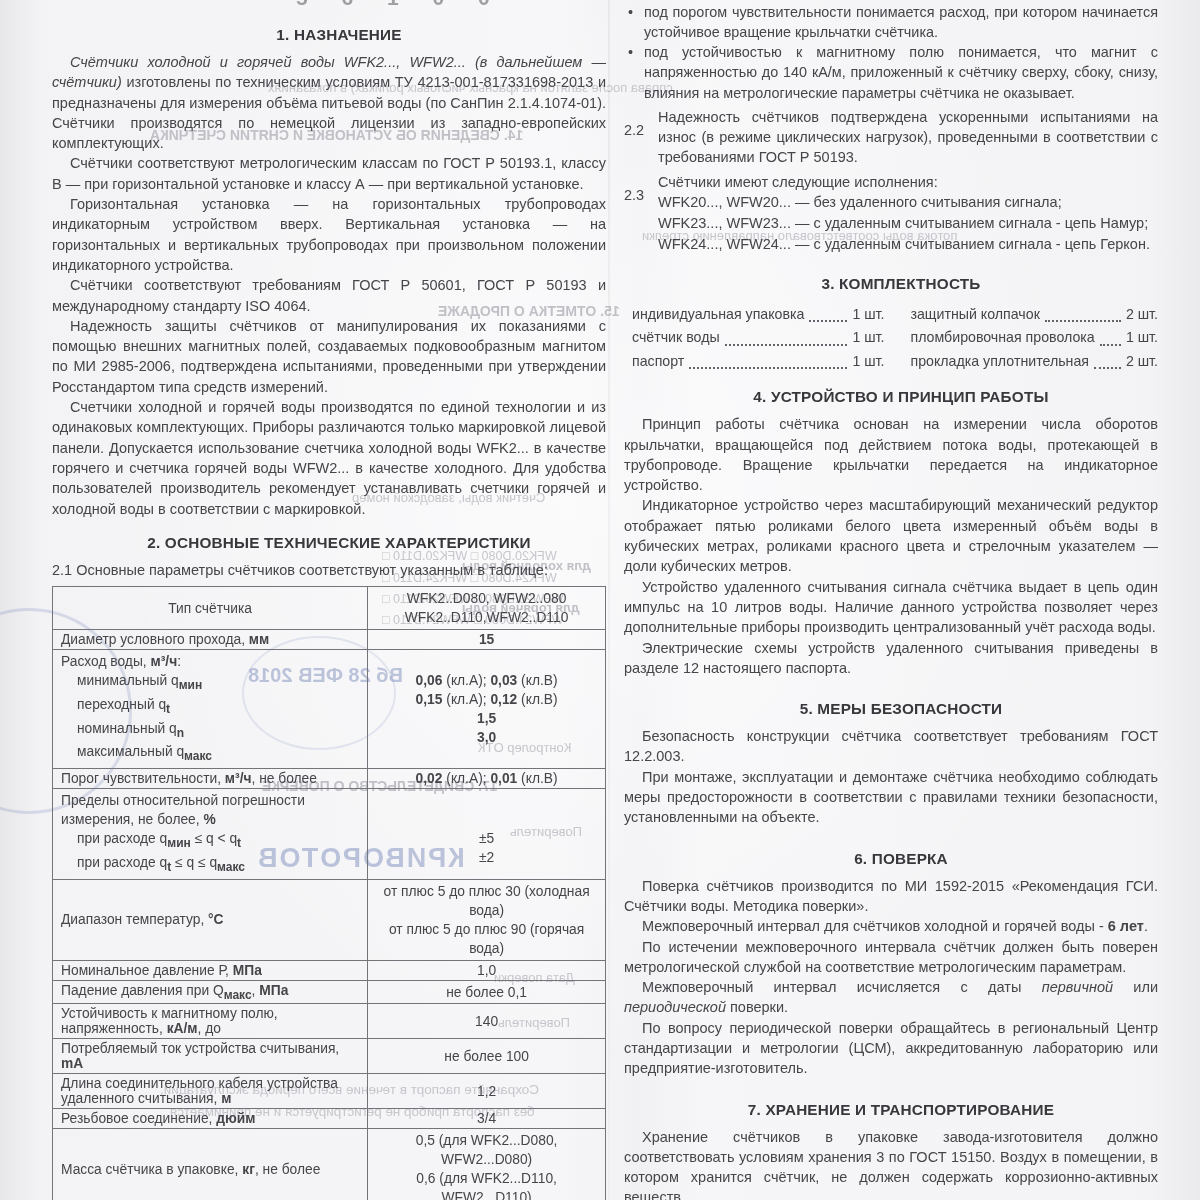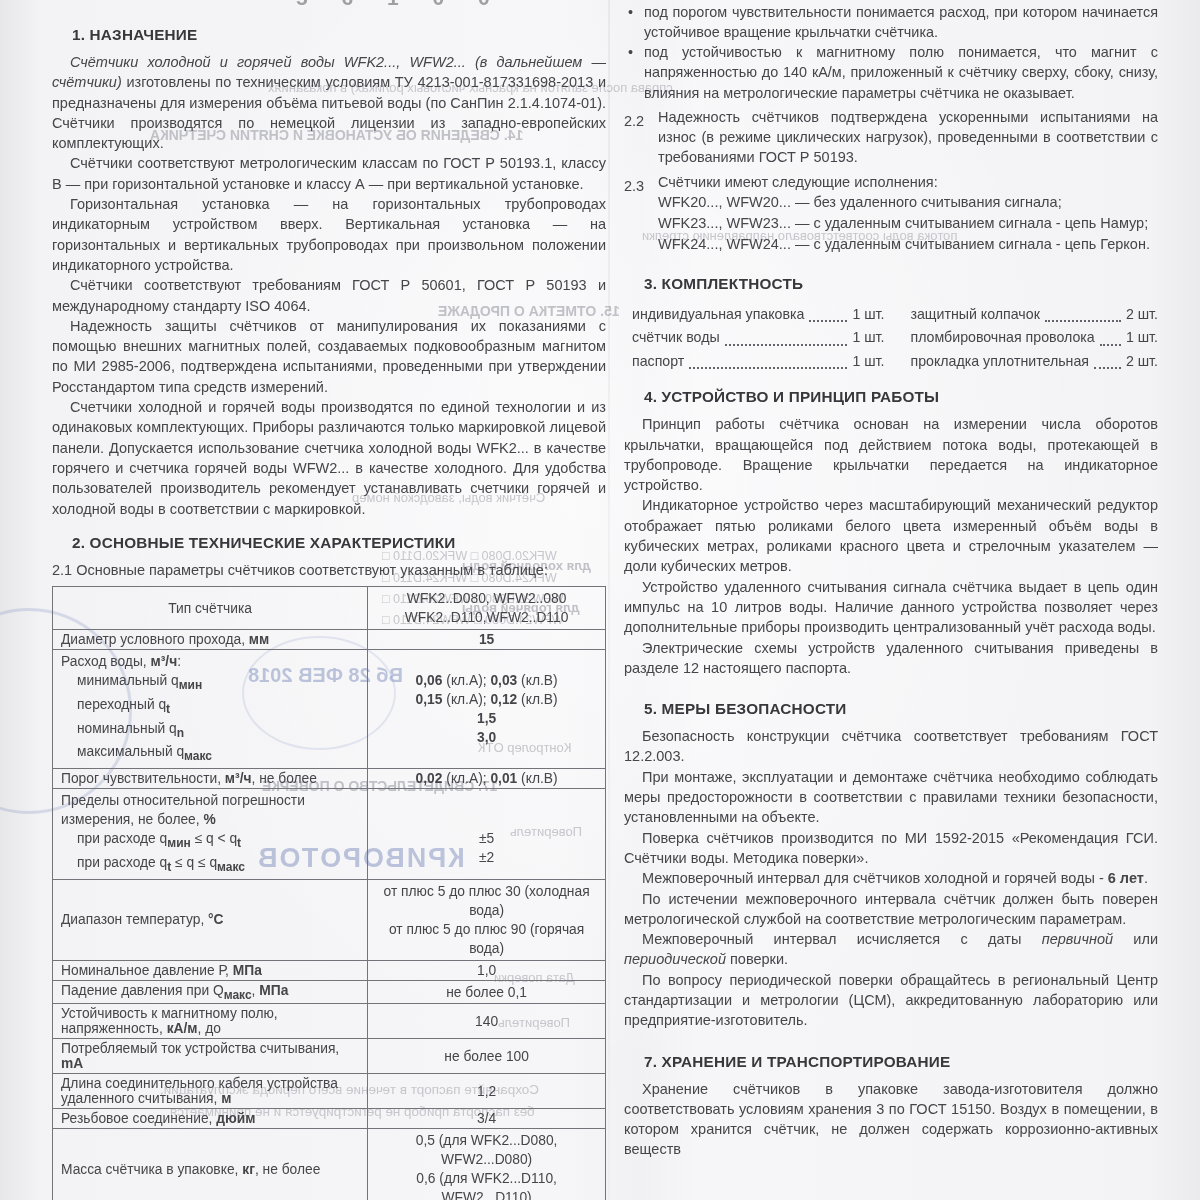--- a/index.html
+++ b/index.html
@@ -16,39 +16,39 @@
       #f3f3f5;
     color:#45454a;
   }
   .crease{position:absolute;left:608px;top:0;width:2px;height:100%;
     background:linear-gradient(180deg,rgba(0,0,0,.05),rgba(0,0,0,.02));}
   
   .col{position:absolute;top:0;}
   .col-left{left:52px;top:26px;width:554px;}
   .col-right{left:624px;top:2px;width:534px;}
   p.t{margin:0;text-indent:18px;text-align:justify;font-size:14.5px;line-height:1.40;}
-  h3.sec{font-size:15.3px;font-weight:bold;color:#37373c;margin:15px 0 8px 0;padding-left:20px;letter-spacing:.2px;}
+  h3.sec{font-size:15.3px;font-weight:bold;color:#37373c;margin:15px 0 8px 0;padding-left:20px;letter-spacing:.2px;text-align:center;}
   h3.first{margin-top:0;}
   
   table.spec{width:100%;border-collapse:collapse;margin-top:6px;font-size:13.8px;}
   table.spec td{border:1.4px solid #73737a;padding:2px 8px;vertical-align:middle;}
   table.spec td.lab{width:57%;}
   table.spec td.val{text-align:center;}
   table.spec td.c{text-align:center;}
   table.spec tr.vtop td{vertical-align:top;}
   .tline{min-height:19px;line-height:19px;}
   .ind{padding-left:16px;}
   sub{font-size:12px;font-weight:bold;}
   .bullet{position:relative;padding-left:30px;text-align:justify;font-size:14.4px;line-height:1.40;margin:0;}
   .bullet::before{content:"•";position:absolute;left:14px;top:0;}
   .rb{padding-left:20px;}
   .rb::before{left:4px;}
   
   .numpara{position:relative;padding-left:34px;text-align:justify;font-size:14.5px;line-height:1.40;margin-top:4px;}
-  .numpara .num{position:absolute;left:0;top:4px;}
+  .numpara .num{position:absolute;left:0;top:13px;}
   .variants{padding-left:34px;font-size:14.5px;line-height:1.45;}
   
   .kt-grid{display:flex;gap:26px;margin:10px 0 2px 8px;font-size:14.2px;}
   .kt-col{flex:1;}
   .kt-item{display:flex;align-items:flex-end;line-height:1.65;}
   .kt-name{white-space:nowrap;}
   .kt-lead{flex:1;border-bottom:2px dotted #63636a;margin:0 5px 4px 5px;min-width:12px;}
   .kt-qty{white-space:nowrap;}
   
   .bleed-layer{position:absolute;inset:0;z-index:0;}
@@ -263,20 +263,21 @@
     <h3 class="sec">4. УСТРОЙСТВО И ПРИНЦИП РАБОТЫ</h3>
     <p class="t">Принцип работы счётчика основан на измерении числа оборотов крыльчатки, вращающейся под действием потока воды, протекающей в трубопроводе. Вращение крыльчатки передается на индикаторное устройство.</p>
     <p class="t">Индикаторное устройство через масштабирующий механический редуктор отображает пятью роликами белого цвета измеренный объём воды в кубических метрах, роликами красного цвета и стрелочным указателем — доли кубических метров.</p>
     <p class="t">Устройство удаленного считывания сигнала счётчика выдает в цепь один импульс на 10 литров воды. Наличие данного устройства позволяет через дополнительные приборы производить централизованный учёт расхода воды.</p>
     <p class="t">Электрические схемы устройств удаленного считывания приведены в разделе 12 настоящего паспорта.</p>
 
     <h3 class="sec" style="margin-top:22px;">5. МЕРЫ БЕЗОПАСНОСТИ</h3>
     <p class="t">Безопасность конструкции счётчика соответствует требованиям ГОСТ 12.2.003.</p>
     <p class="t">При монтаже, эксплуатации и демонтаже счётчика необходимо соблюдать меры предосторожности в соответствии с правилами техники безопасности, установленными на объекте.</p>
 
+    <h3 class="sec" style="margin-top:22px;">6. ПОВЕРКА</h3>
     <p class="t">Поверка счётчиков производится по МИ 1592-2015 «Рекомендация ГСИ. Счётчики воды. Методика поверки».</p>
     <p class="t">Межповерочный интервал для счётчиков холодной и горячей воды - <b>6 лет</b>.</p>
     <p class="t">По истечении межповерочного интервала счётчик должен быть поверен метрологической службой на соответствие метрологическим параметрам.</p>
     <p class="t">Межповерочный интервал исчисляется с даты <i>первичной</i> или <i>периодической</i> поверки.</p>
     <p class="t">По вопросу периодической поверки обращайтесь в региональный Центр стандартизации и метрологии (ЦСМ), аккредитованную лабораторию или предприятие-изготовитель.</p>
 
     <h3 class="sec" style="margin-top:22px;">7. ХРАНЕНИЕ И ТРАНСПОРТИРОВАНИЕ</h3>
     <p class="t">Хранение счётчиков в упаковке завода-изготовителя должно соответствовать условиям хранения 3 по ГОСТ 15150. Воздух в помещении, в котором хранится счётчик, не должен содержать коррозионно-активных веществ</p>
 
   </div>

